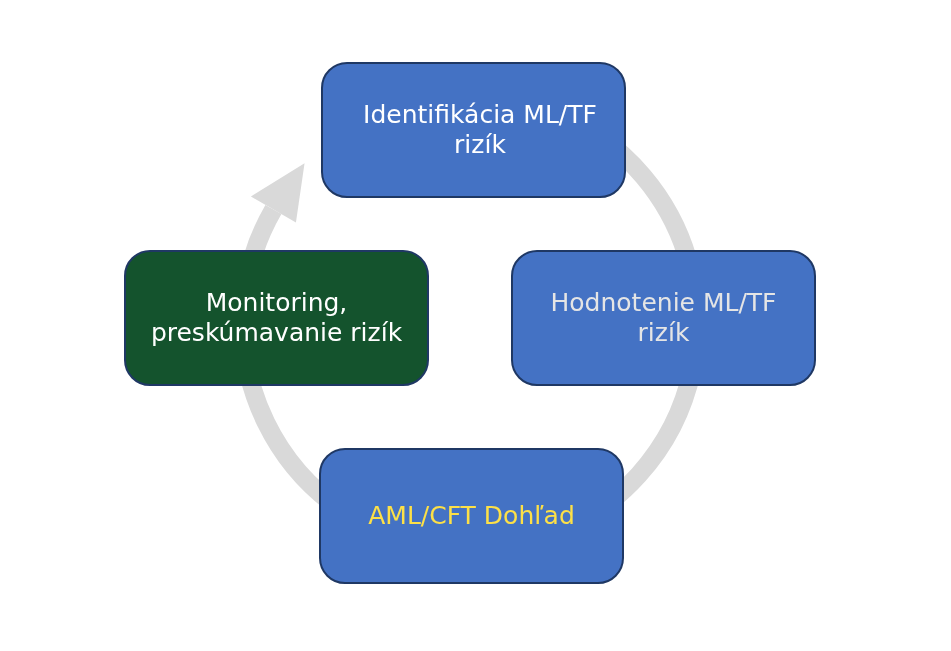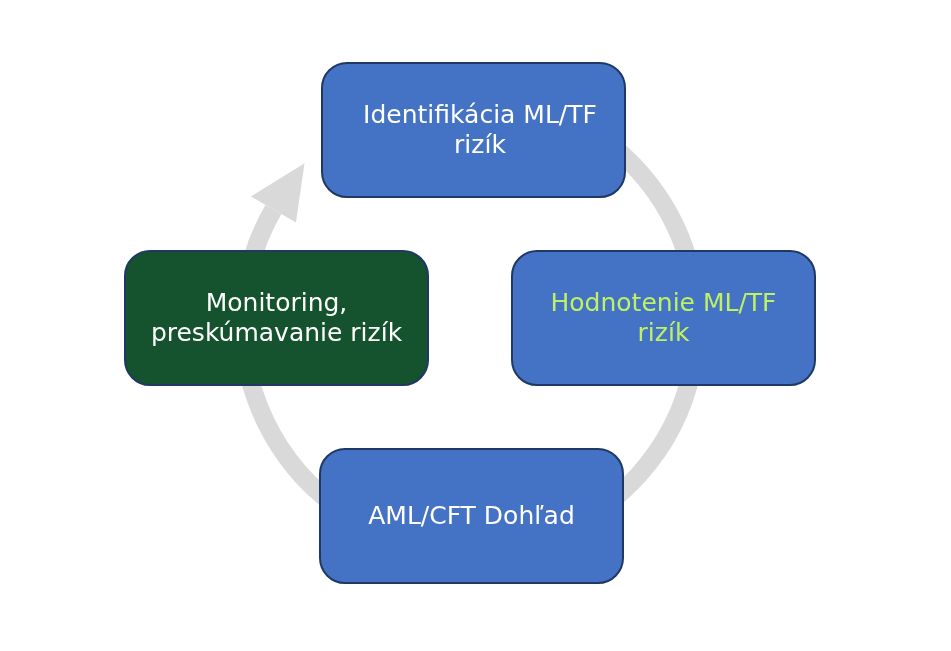--- a/index.html
+++ b/index.html
@@ -56,26 +56,26 @@
     <path d="M 336.57 139.35 A 227 227 0 1 1 273.41 209.5" fill="none" stroke="#D9D9D9" stroke-width="18.5"></path>
     <polygon points="250.9,196.5 304.55,163.23 295.93,222.5" fill="#D9D9D9"></polygon>
   </svg>
 
   <div class="node node-top" style="background: rgb(68, 114, 196); border-color: rgb(31, 56, 100);">
     <span class="node-label" style="color: rgb(255, 255, 255);">Identifikácia ML/TF
 rizík</span>
   </div>
 
   <div class="node node-right" style="background: rgb(68, 114, 196); border-color: rgb(31, 56, 100);">
-    <span class="node-label" style="color: #bef264;">Hodnotenie ML/TF
+    <span class="node-label" style="color: #e5e5e5;">Hodnotenie ML/TF
 rizík</span>
   </div>
 
   <div class="node node-bottom" style="background: rgb(68, 114, 196); border-color: rgb(31, 56, 100);">
-    <span class="node-label" style="color: #ffffff;">AML/CFT Dohľad</span>
+    <span class="node-label" style="color: #fde047;">AML/CFT Dohľad</span>
   </div>
 
   <div class="node node-left" style="background: #14532d; border-color: rgb(31, 56, 100);">
     <span class="node-label" style="color: rgb(255, 255, 255);">Monitoring,
 preskúmavanie rizík</span>
   </div>
 
 </div>
 
 </body></html>

